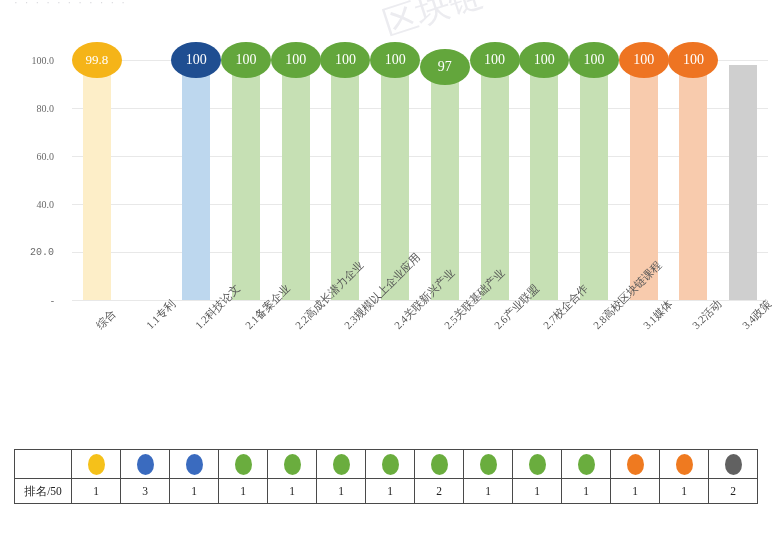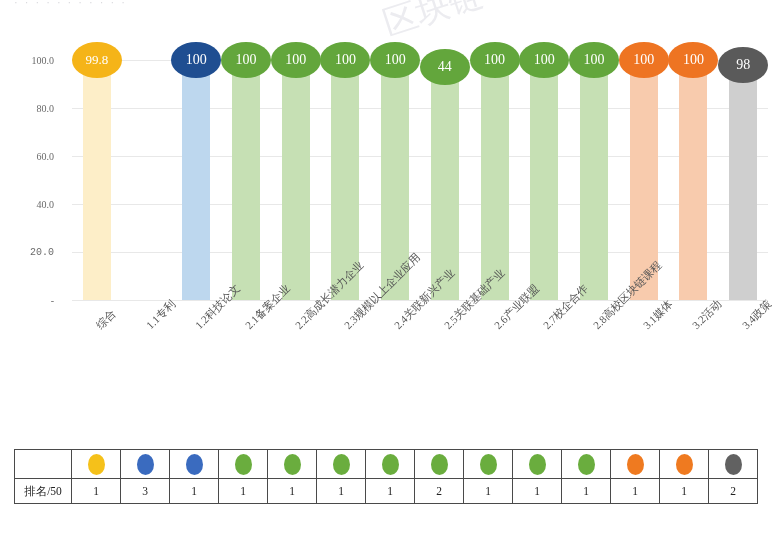--- a/index.html
+++ b/index.html
@@ -128,21 +128,21 @@
       <div class="bar-slot" style="left: 248.571px; width: 49.7143px;">
         <div class="bar" style="height: 240px; background: rgb(198, 224, 180);"></div>
         <div class="bubble" style="background: rgb(99, 166, 60); top: -18px;">100</div>
       </div>
       <div class="bar-slot" style="left: 298.286px; width: 49.7143px;">
         <div class="bar" style="height: 240px; background: rgb(198, 224, 180);"></div>
         <div class="bubble" style="background: rgb(99, 166, 60); top: -18px;">100</div>
       </div>
       <div class="bar-slot" style="left: 348px; width: 49.7143px;">
         <div class="bar" style="height: 232.8px; background: rgb(198, 224, 180);"></div>
-        <div class="bubble" style="background: rgb(99, 166, 60); top: -10.8px;">44</div>
+        <div class="bubble" style="background: rgb(99, 166, 60); top: -10.8px;">97</div>
       </div>
       <div class="bar-slot" style="left: 397.714px; width: 49.7143px;">
         <div class="bar" style="height: 240px; background: rgb(198, 224, 180);"></div>
         <div class="bubble" style="background: rgb(99, 166, 60); top: -18px;">100</div>
       </div>
       <div class="bar-slot" style="left: 447.429px; width: 49.7143px;">
         <div class="bar" style="height: 240px; background: rgb(198, 224, 180);"></div>
         <div class="bubble" style="background: rgb(99, 166, 60); top: -18px;">100</div>
       </div>
       <div class="bar-slot" style="left: 497.143px; width: 49.7143px;">
@@ -152,21 +152,20 @@
       <div class="bar-slot" style="left: 546.857px; width: 49.7143px;">
         <div class="bar" style="height: 240px; background: rgb(248, 203, 173);"></div>
         <div class="bubble" style="background: rgb(238, 116, 34); top: -18px;">100</div>
       </div>
       <div class="bar-slot" style="left: 596.571px; width: 49.7143px;">
         <div class="bar" style="height: 240px; background: rgb(248, 203, 173);"></div>
         <div class="bubble" style="background: rgb(238, 116, 34); top: -18px;">100</div>
       </div>
       <div class="bar-slot" style="left: 646.286px; width: 49.7143px;">
         <div class="bar" style="height: 235.2px; background: rgb(207, 207, 207);"></div>
-        <div class="bubble" style="background: rgb(90, 90, 90); top: -13.2px;">98</div>
       </div>
     </div>
 </div>
 
 <div id="x-labels">
     <div class="x-label" style="left: 20.8571px;">综合</div>
     <div class="x-label" style="left: 70.5714px;">1.1专利</div>
     <div class="x-label" style="left: 120.286px;">1.2科技论文</div>
     <div class="x-label" style="left: 170px;">2.1备案企业</div>
     <div class="x-label" style="left: 219.714px;">2.2高成长潜力企业</div>

